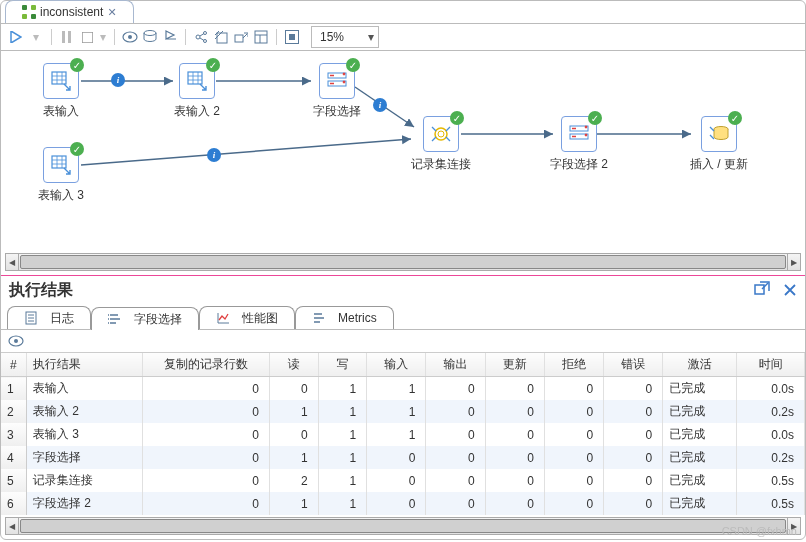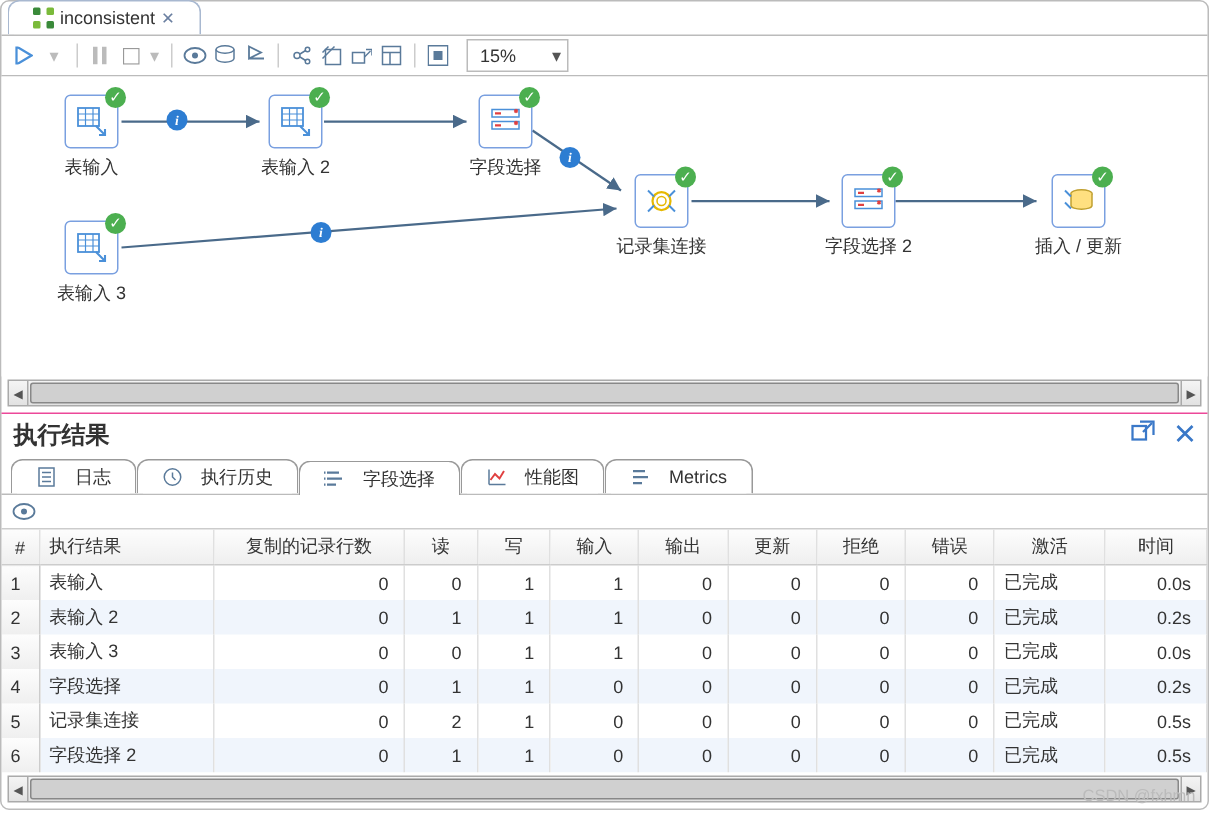--- a/index.html
+++ b/index.html
@@ -262,27 +262,20 @@
   </div>
 
   <div class="result-tabs">
     <div class="tab result-tab">
         <svg width="14" height="14">
           <rect x="2" y="1" width="10" height="12" fill="none" stroke="#5a7a9a"></rect>
           <path d="M4 4 h6 M4 7 h6 M4 10 h6" stroke="#5a7a9a"></path>
         </svg>
         <span>日志</span>
       </div>
-    <div class="tab result-tab">
-        <svg width="14" height="14">
-          <circle cx="7" cy="7" r="5.5" fill="none" stroke="#5a7a9a"></circle>
-          <path d="M7 4 v3 l2 2" fill="none" stroke="#5a7a9a"></path>
-        </svg>
-        <span>执行历史</span>
-      </div>
     <div class="tab result-tab active">
         <svg width="14" height="14">
           <path d="M2 3 h8 M2 7 h10 M2 11 h6" stroke="#5a7a9a" stroke-width="1.5"></path>
           <path d="M0 3 h1 M0 7 h1 M0 11 h1" stroke="#5a7a9a" stroke-width="1.5"></path>
         </svg>
         <span>字段选择</span>
       </div>
     <div class="tab result-tab">
         <svg width="14" height="14">
           <path d="M2 12 h11 M2 12 v-10" stroke="#5a7a9a"></path>

